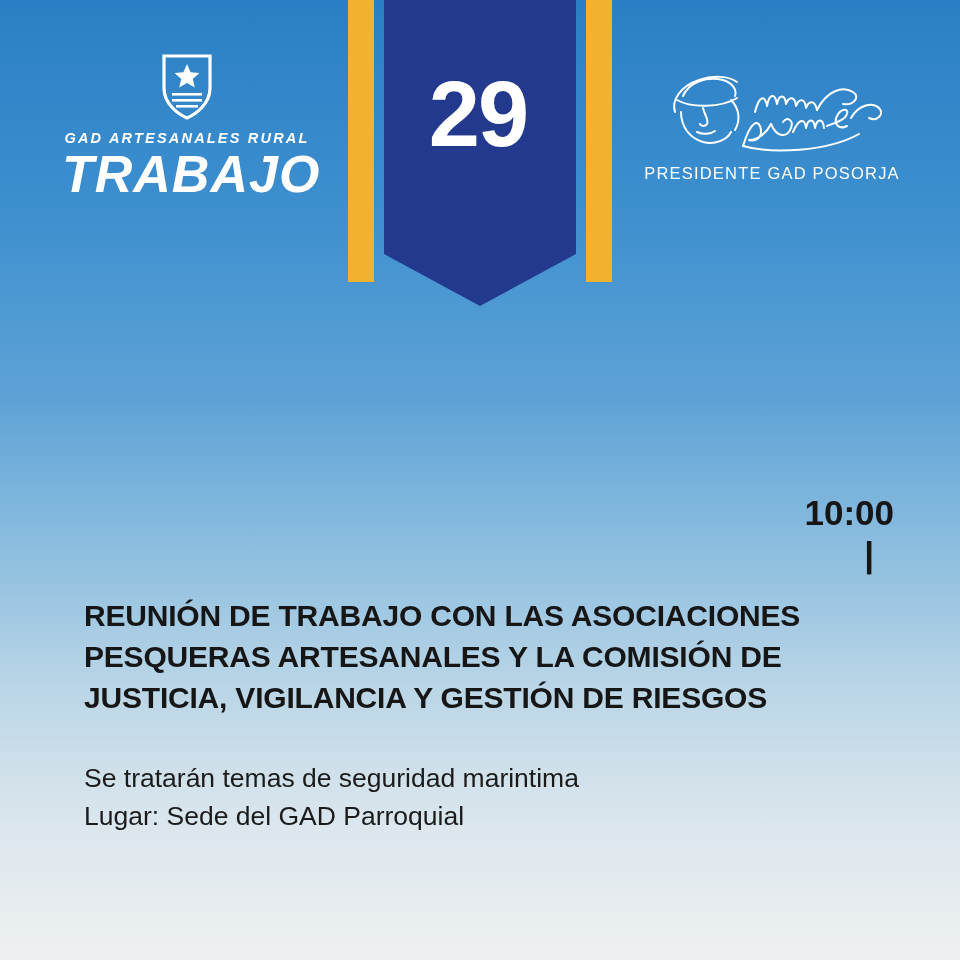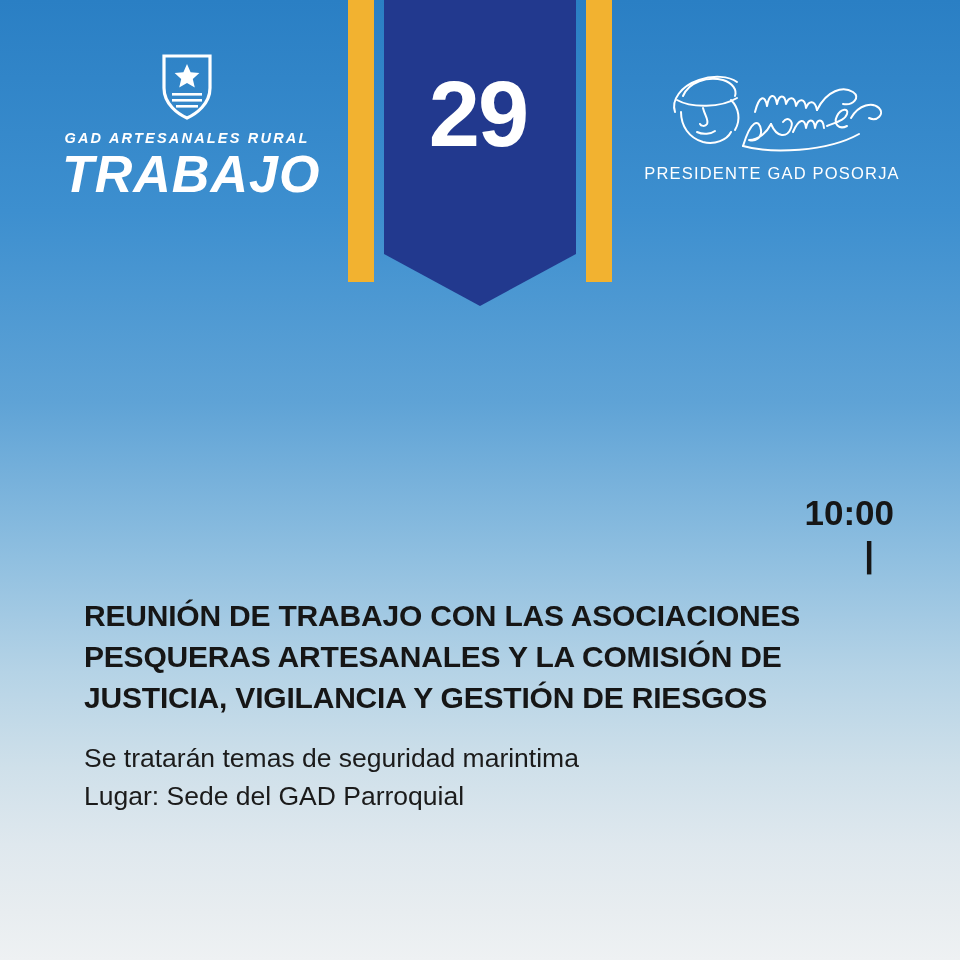--- a/index.html
+++ b/index.html
@@ -166,21 +166,21 @@
   .agenda-title {
     font-size: 30px;
     font-weight: bold;
     color: #161616;
     text-transform: uppercase;
     line-height: 1.38;
     letter-spacing: -0.2px;
     margin-top: 20px;
   }
   .agenda-notes {
-    margin-top: 20px;
+    margin-top: 40px;
     font-size: 26.5px;
     color: #1b1b1b;
     line-height: 1.45;
   }
   .agenda-note { display: block; }
 </style>
 </head>
 <body>
 
 <div class="poster">

